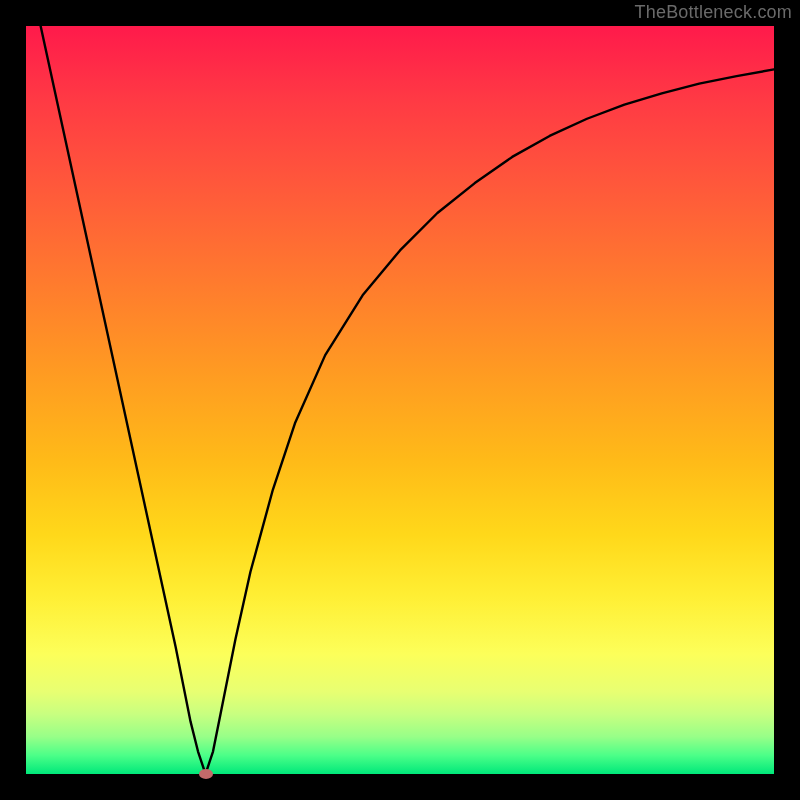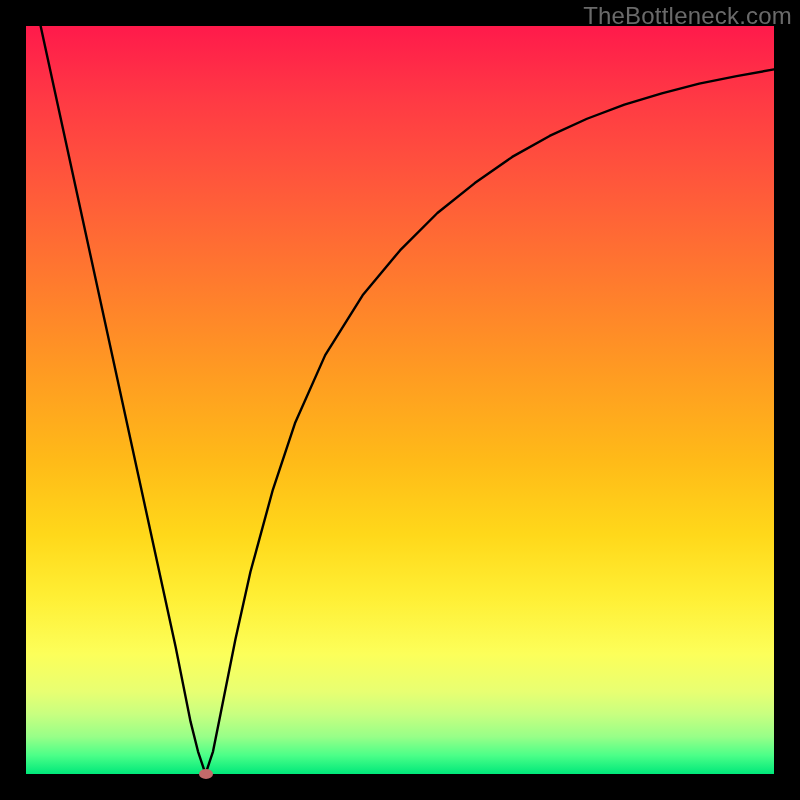--- a/index.html
+++ b/index.html
@@ -40,21 +40,21 @@
       #98ff88 95%,
       #4cff88 97.5%,
       #00e87a 100%
     );
   }
   .watermark {
     position: absolute;
     top: 2px;
     right: 8px;
     color: #6a6a6a;
-    font-size: 24px;
+    font-size: 18px;
     font-weight: 500;
     letter-spacing: 0.2px;
     user-select: none;
   }
   svg.curve {
     position: absolute;
     left: 0;
     top: 0;
     width: 748px;
     height: 748px;

